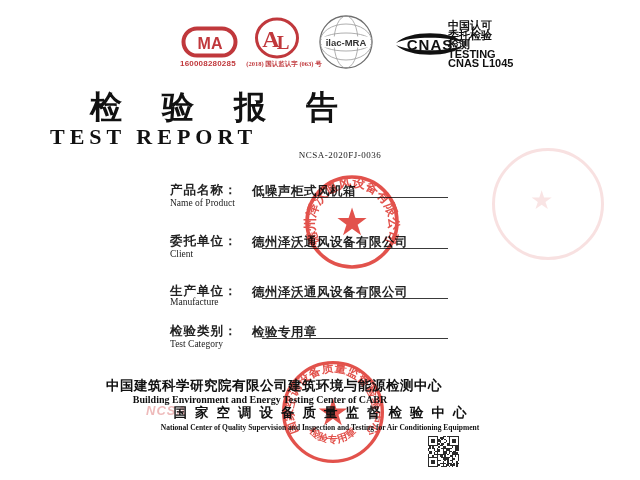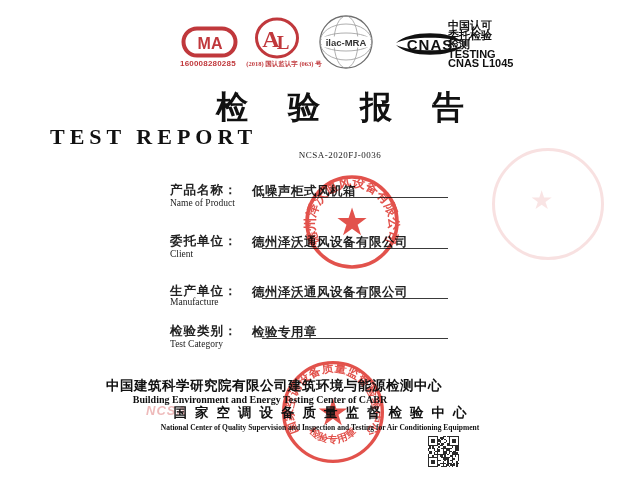--- a/index.html
+++ b/index.html
@@ -8,21 +8,21 @@
   .abs{position:absolute;}
 
   
   .cma-num{left:180px;top:59px;width:58px;font-size:8px;color:#c0383c;font-weight:bold;
            font-family:"Liberation Sans",sans-serif;letter-spacing:.2px;}
   .cal-cap{left:236px;top:60px;width:96px;font-size:6.5px;color:#c0383c;font-weight:bold;text-align:center;}
   .cnas-block{left:448px;top:21px;width:70px;font-family:"Liberation Sans",sans-serif;
               font-size:11px;font-weight:bold;line-height:9.5px;color:#111;}
 
   
-  .title-cn{left:50px;top:86px;width:580px;text-align:center;font-size:32px;font-weight:bold;
+  .title-cn{left:50px;top:86px;width:580px;font-size:32px;font-weight:bold;
             letter-spacing:40px;text-indent:40px;white-space:nowrap;color:#111;}
   .title-en{left:50px;top:124px;width:580px;text-align:left;font-size:22px;letter-spacing:5px;
             font-weight:bold;color:#111;}
   .report-no{left:50px;top:150px;width:580px;text-align:center;font-size:9px;letter-spacing:.5px;color:#222;}
 
   
   .f-label-cn{left:170px;font-size:12.5px;font-weight:bold;color:#222;letter-spacing:1px;}
   .f-label-en{left:170px;font-size:9.5px;color:#222;}
   .f-line{left:262px;width:186px;border-bottom:1px solid #3a3a3a;height:1px;}
   .f-value{left:252px;width:206px;font-size:12.5px;font-weight:bold;color:#222;letter-spacing:.5px;}

